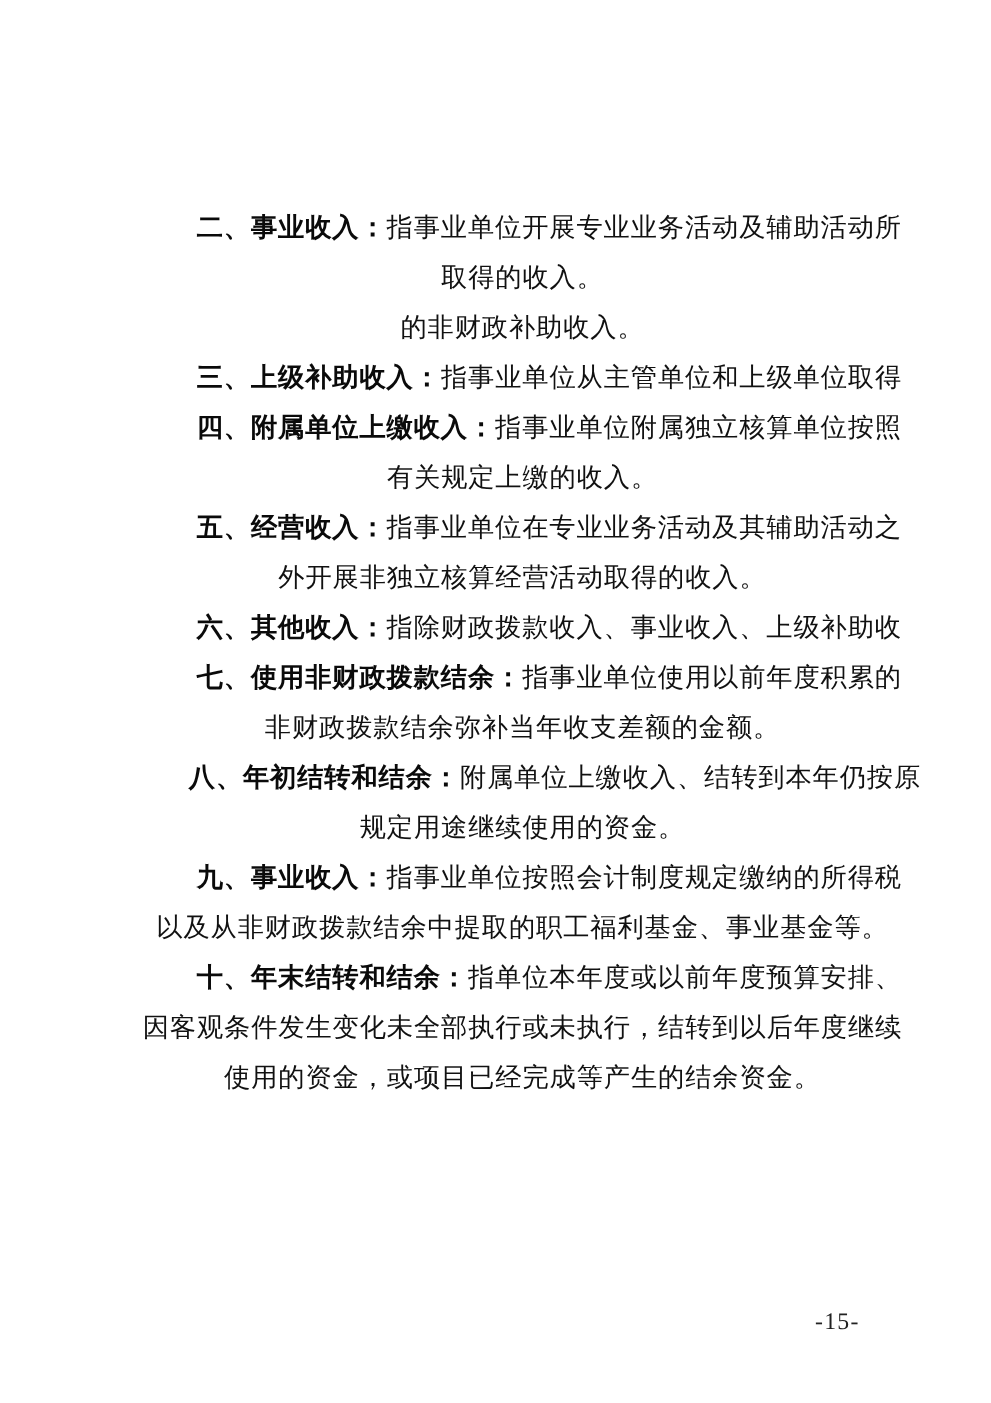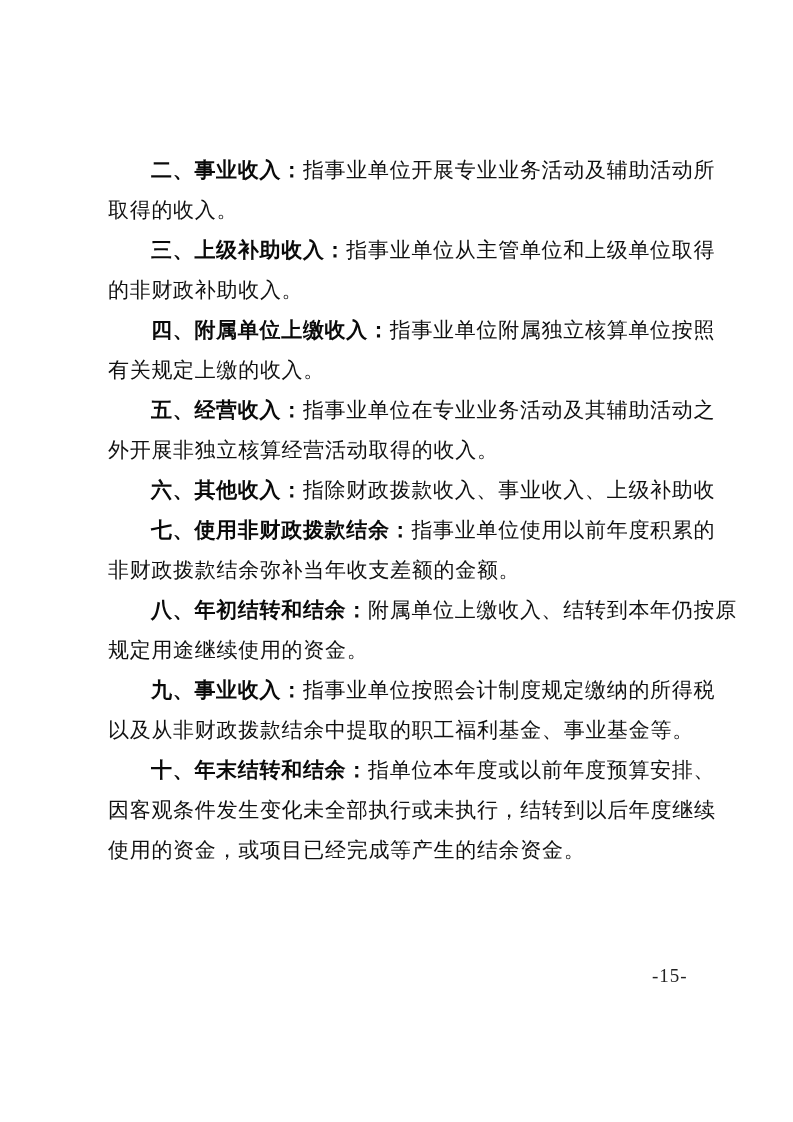--- a/index.html
+++ b/index.html
@@ -12,22 +12,23 @@
     width: 793px;
     height: 1122px;
     background: #ffffff;
     overflow: hidden;
     font-family: "Liberation Serif", "DejaVu Serif", serif;
     color: #111111;
   }
   .content {
     position: absolute;
     left: 108px;
-    top: 150px;
+    top: 162px;
     width: 620px;
+    text-align: center;
   }
   .paragraph {
     margin: 0;
     padding: 0;
   }
   .line {
     height: 40px;
     line-height: 40px;
     font-size: 21px;
     letter-spacing: 0.7px;
@@ -40,40 +41,40 @@
   .term {
     font-weight: 700;
     color: #0a0a0a;
   }
   .rest {
     font-weight: 400;
   }
   .page-number {
     position: absolute;
     left: 652px;
-    top: 965px;
+    top: 1047px;
     font-size: 19px;
     letter-spacing: 1px;
     color: #222222;
     font-family: "Liberation Serif", "DejaVu Serif", serif;
   }
 </style>
 </head>
 <body>
 
 <div class="page">
   <main class="content">
   <section class="paragraph">
     <div class="line first-line"><span class="term">二、事业收入：</span><span class="rest">指事业单位开展专业业务活动及辅助活动所</span></div>
   <div class="line">取得的收入。</div>
       </section>
 
   <section class="paragraph">
-    <div class="line first-line"><span class="term">三、上级补助收入：</span><span class="rest">指事业单位从主管单位和上级单位取得</span></div>
-  <div class="line">的非财政补助收入。</div>
+    <div class="line">的非财政补助收入。</div>
+  <div class="line first-line"><span class="term">三、上级补助收入：</span><span class="rest">指事业单位从主管单位和上级单位取得</span></div>
       </section>
 
   <section class="paragraph">
     <div class="line first-line"><span class="term">四、附属单位上缴收入：</span><span class="rest">指事业单位附属独立核算单位按照</span></div>
   <div class="line">有关规定上缴的收入。</div>
       </section>
 
   <section class="paragraph">
     <div class="line first-line"><span class="term">五、经营收入：</span><span class="rest">指事业单位在专业业务活动及其辅助活动之</span></div>
   <div class="line">外开展非独立核算经营活动取得的收入。</div>

